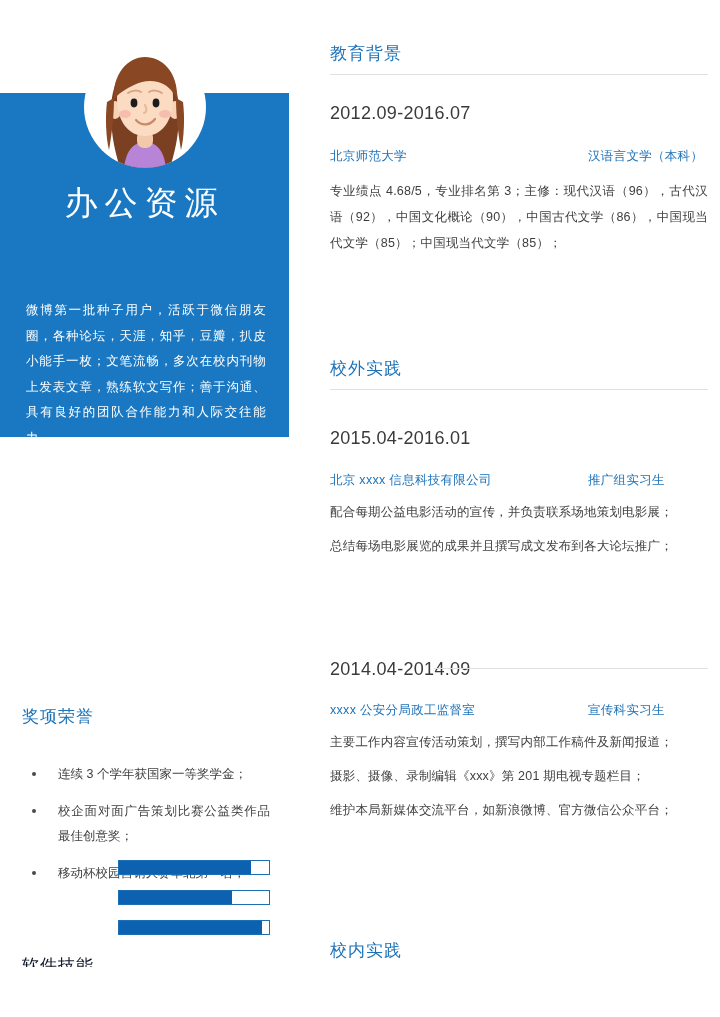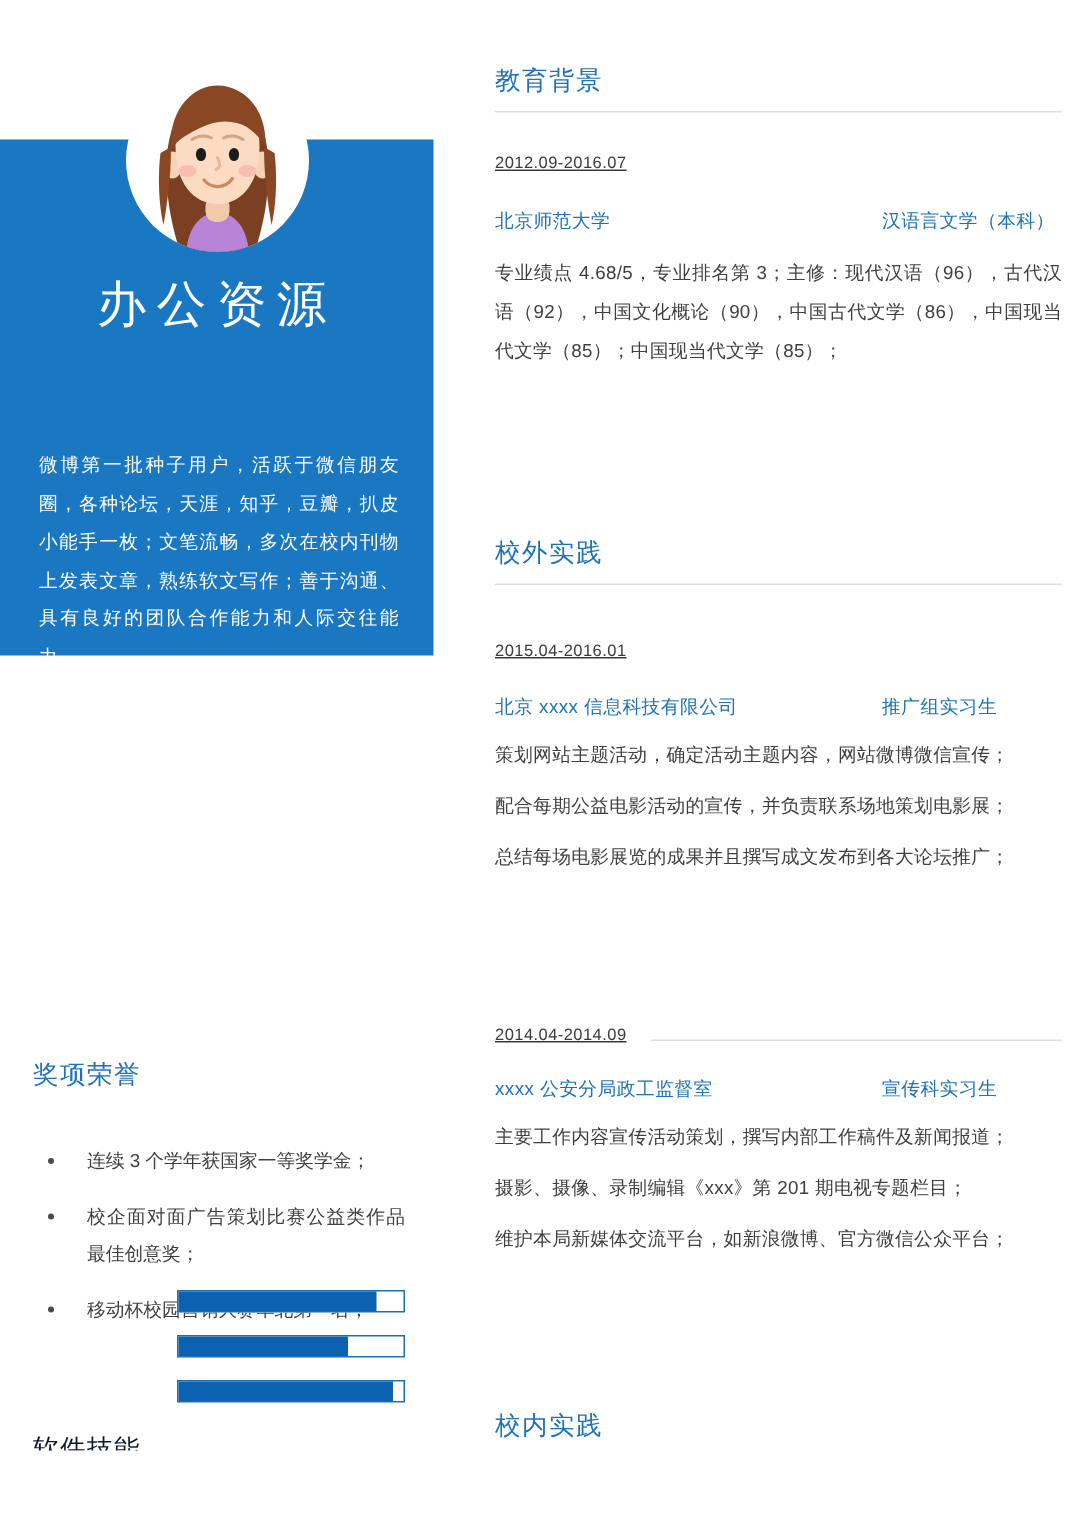--- a/index.html
+++ b/index.html
@@ -167,24 +167,23 @@
     line-height: 22px;
   }
   .sec-rule {
     margin-top: 9px;
     height: 1px;
     background: #e0e0e0;
     width: 378px;
   }
   .entry-date {
     position: relative;
-    font-size: 11px;
+    font-size: 18px;
     color: #3a3a3a;
     letter-spacing: 0.3px;
-    text-decoration: underline;
   }
   .entry-date.ruled:after {
     content: "";
     position: absolute;
     left: 104px; top: 9px;
     width: 274px; height: 1px;
     background: #e0e0e0;
   }
   .entry-head {
     display: flex;
@@ -311,21 +310,20 @@
     <div class="section" id="sec-offcampus">
       <div class="sec-heading">校外实践</div>
       <div class="sec-rule"></div>
 
       <div class="entry-date" id="off-date1">2015.04-2016.01</div>
       <div class="entry-head" id="off-head1">
         <span class="org">北京 xxxx 信息科技有限公司</span>
         <span class="role">推广组实习生</span>
       </div>
       <div id="off-lines1">
-        <div class="entry-line">策划网站主题活动，确定活动主题内容，网站微博微信宣传；</div>
         <div class="entry-line">配合每期公益电影活动的宣传，并负责联系场地策划电影展；</div>
         <div class="entry-line">总结每场电影展览的成果并且撰写成文发布到各大论坛推广；</div>
       </div>
 
       <div class="entry-date ruled" id="off-date2">2014.04-2014.09</div>
       <div class="entry-head" id="off-head2">
         <span class="org">xxxx 公安分局政工监督室</span>
         <span class="role">宣传科实习生</span>
       </div>
       <div id="off-lines2">

